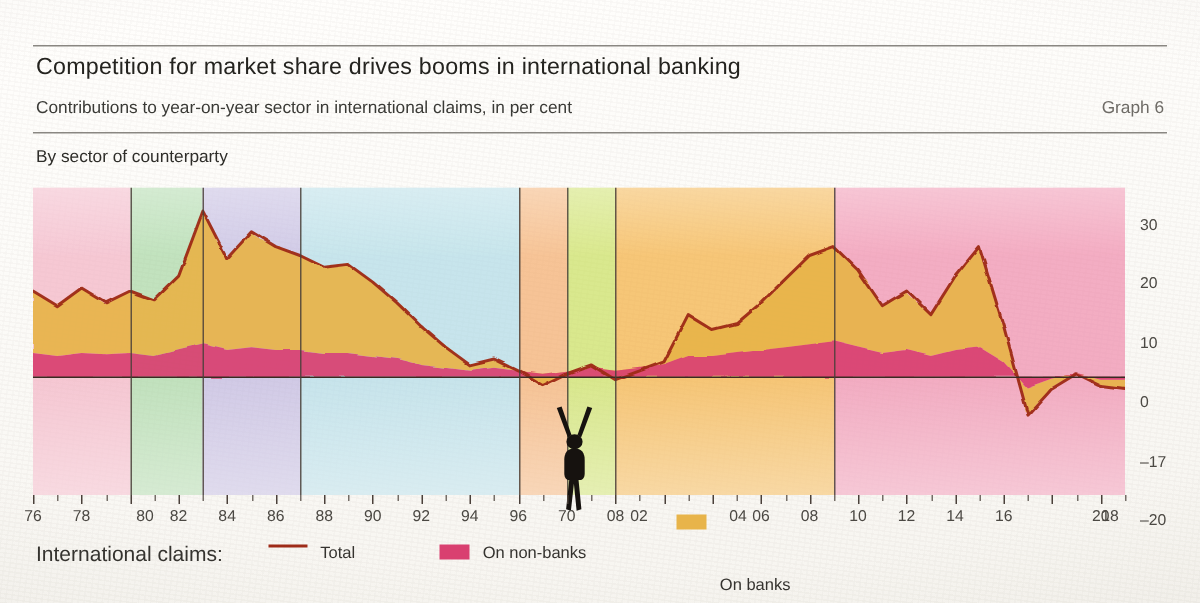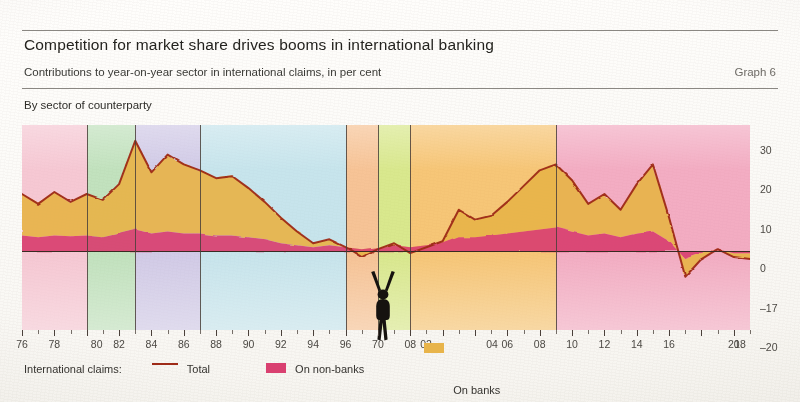--- a/index.html
+++ b/index.html
@@ -69,21 +69,21 @@
 
   
   #yaxis{position:absolute;left:752px;top:142px;width:46px;height:215px;}
   .ylab{position:absolute;left:8px;font-size:10.5px;color:#4b4843;transform:translateY(-50%);}
 
   
   #figure{position:absolute;left:368px;top:270px;width:30px;height:72px;}
 
   
   #legend{position:absolute;left:24px;top:358px;height:22px;display:flex;align-items:center;}
-  .lg-label{font-size:11px;color:#35332f;}
+  .lg-label{font-size:14px;color:#35332f;}
   .lg-item{display:flex;align-items:flex-start;}
   .lg-line{width:26px;height:2.2px;background:#9e2b18;}
   .lg-swatch{width:20px;height:10px;}
   .lg-text{font-size:11px;color:#35332f;}
 </style>
 </head>
 <body>
 
 <div id="paper"></div>
 <div id="grain"></div>

